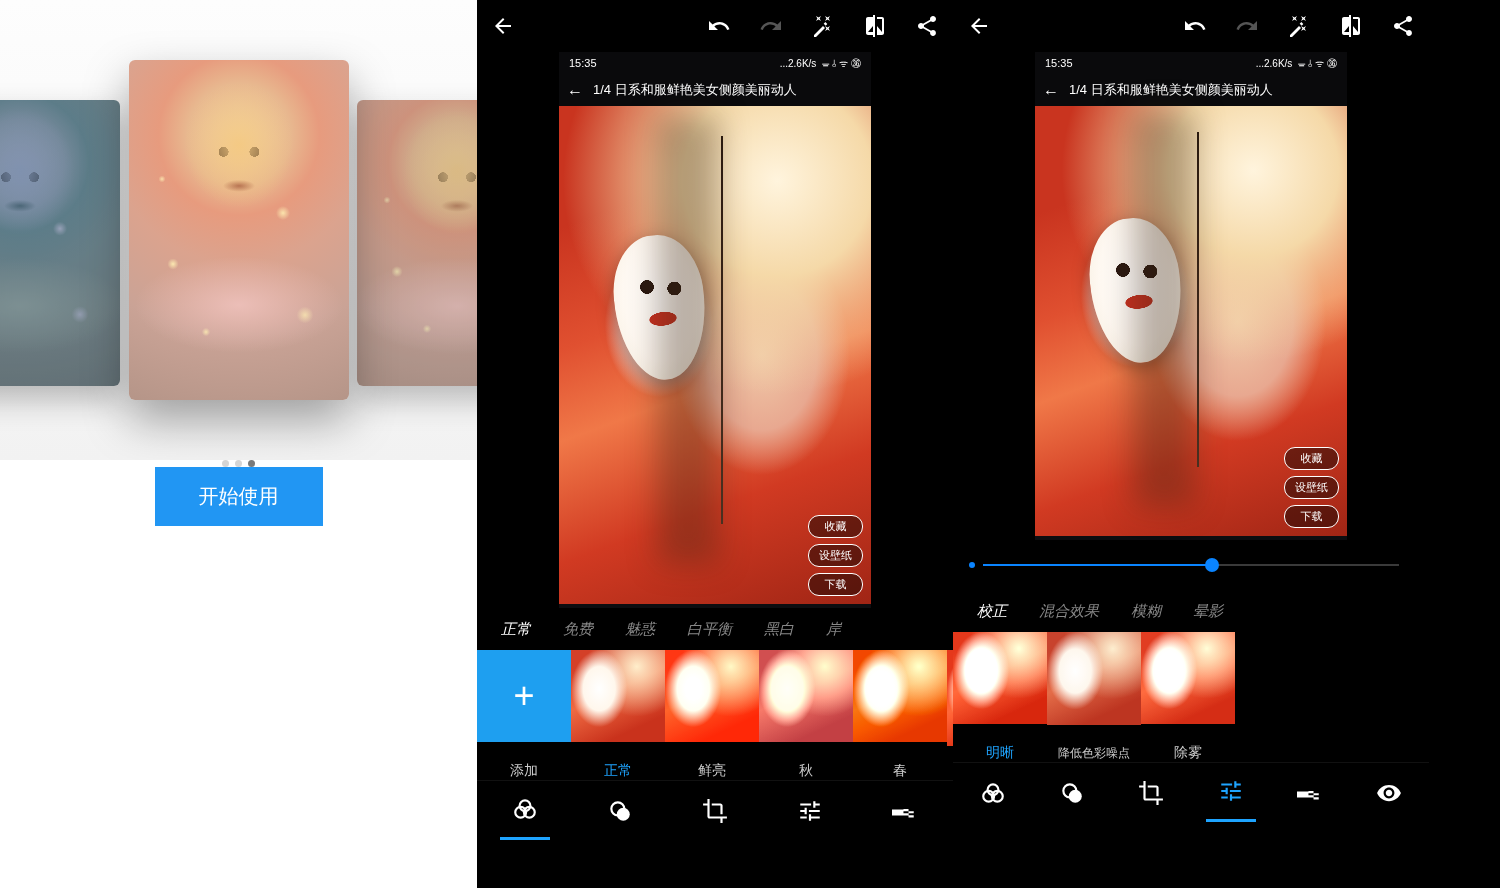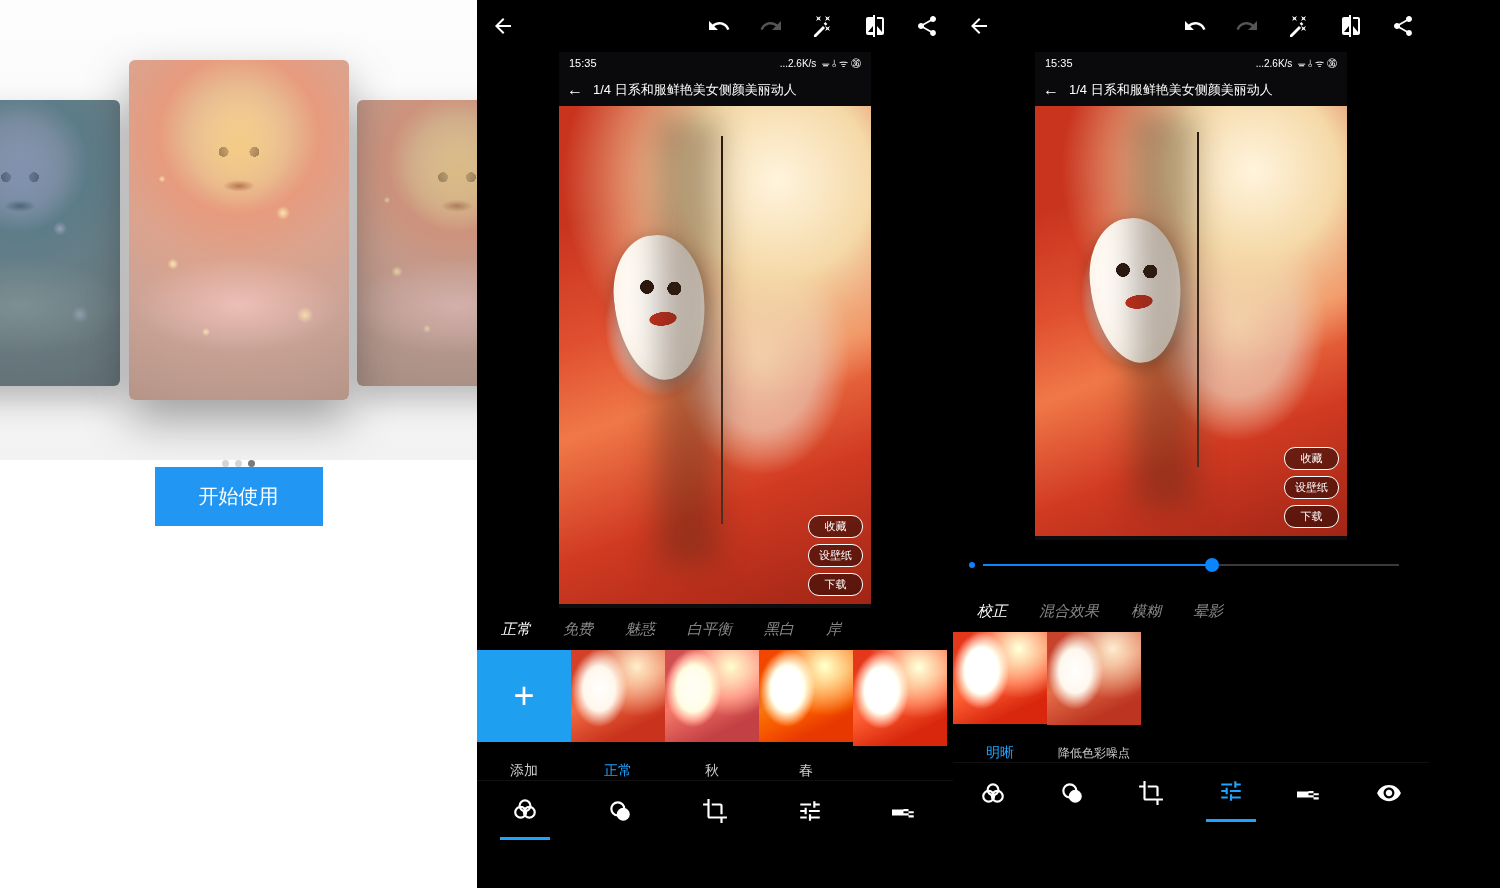--- a/index.html
+++ b/index.html
@@ -295,20 +295,24 @@
       <div class="thumb-img add">
           <span class="plus">+</span>
         </div>
       <div class="thumb-label">添加</div>
     </div>
     <div class="thumb-col">
       <div class="thumb-img"></div>
       <div class="thumb-label active">正常</div>
     </div>
     <div class="thumb-col">
+      <div class="thumb-img v2"></div>
+      <div class="thumb-label">鲜亮</div>
+    </div>
+    <div class="thumb-col">
       <div class="thumb-img v3"></div>
       <div class="thumb-label">秋</div>
     </div>
     <div class="thumb-col">
       <div class="thumb-img v4"></div>
       <div class="thumb-label">春</div>
     </div>
     <div class="thumb-col">
       <div class="thumb-img v5"></div>
 
@@ -406,20 +410,24 @@
 
   <div class="thumbs">
     <div class="thumb-col">
       <div class="thumb-img v5"></div>
       <div class="thumb-label active">明晰</div>
     </div>
     <div class="thumb-col">
       <div class="thumb-img v8"></div>
       <div class="thumb-label" style="font-size:12px">降低色彩噪点</div>
     </div>
+    <div class="thumb-col">
+      <div class="thumb-img v9"></div>
+      <div class="thumb-label">除雾</div>
+    </div>
   </div>
 
   <div class="bottom-nav">
     <svg class="bn-item" viewBox="0 0 24 24">
         <circle cx="12" cy="9" r="5" fill="none" stroke="#fff" stroke-width="2"></circle>
         <circle cx="8" cy="15" r="5" fill="none" stroke="#fff" stroke-width="2"></circle>
         <circle cx="16" cy="15" r="5" fill="none" stroke="#fff" stroke-width="2"></circle>
       </svg>
     <svg class="bn-item" viewBox="0 0 24 24">
         <circle cx="10" cy="10" r="6" fill="none" stroke="#fff" stroke-width="2"></circle>

